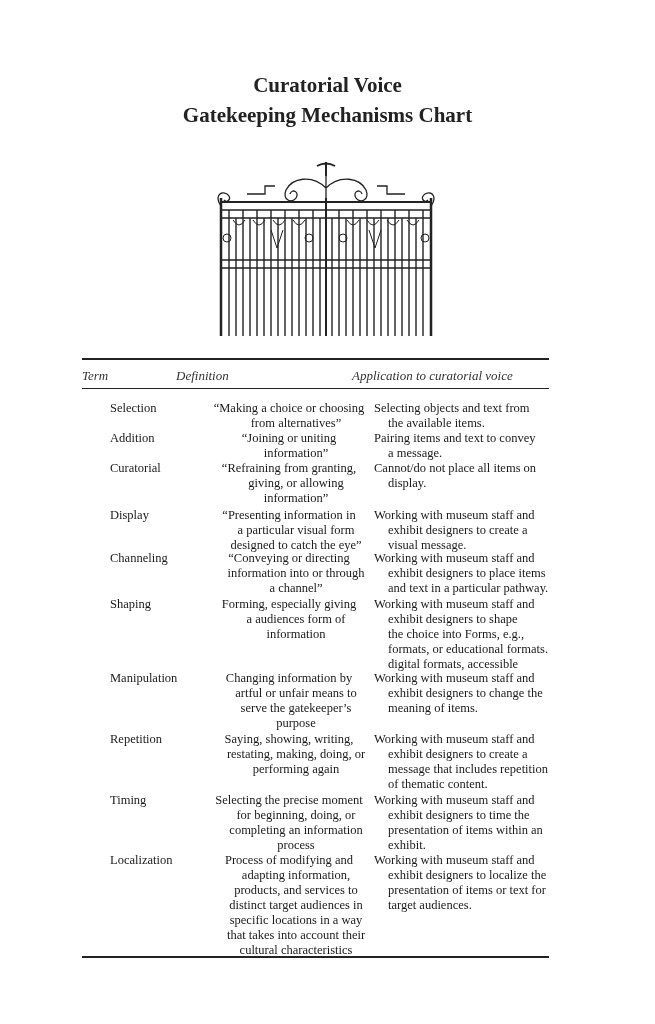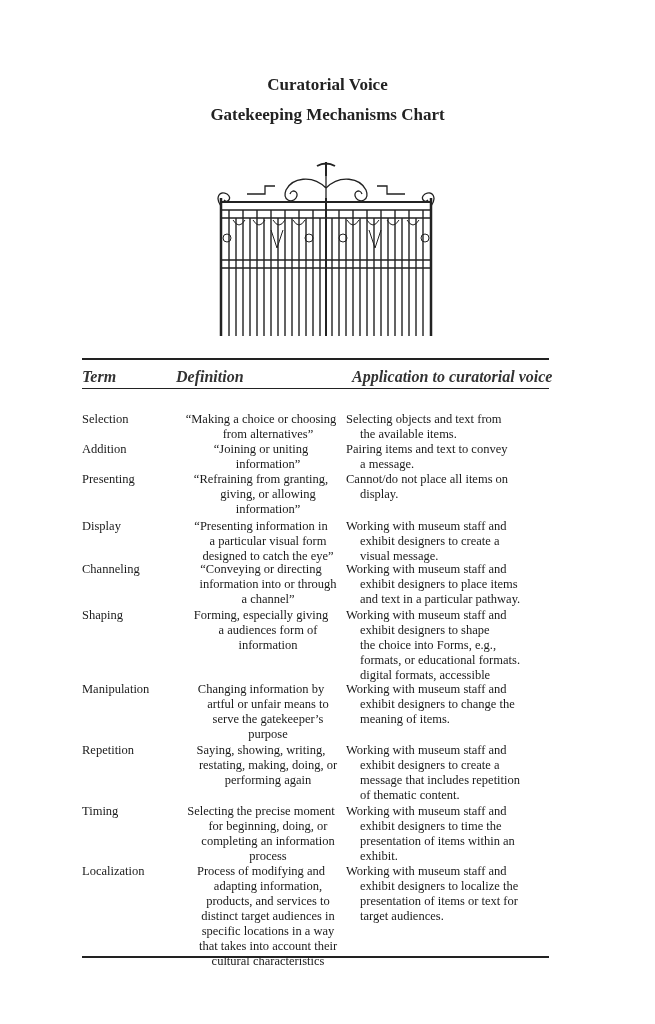--- a/index.html
+++ b/index.html
@@ -1,29 +1,29 @@
 <!DOCTYPE html>
 <html><head>
 <meta charset="utf-8">
 <style>
   html, body { margin: 0; padding: 0; background: #ffffff; }
   body { width: 655px; height: 1024px; position: relative; overflow: hidden;
          font-family: "Liberation Serif", "DejaVu Serif", serif; color: #1a1a1a; }
   .title { position: absolute; left: 0; width: 655px; top: 70px; text-align: center;
-           font-weight: bold; font-size: 17px; line-height: 30px; color: #222; }
+           font-weight: bold; font-size: 21px; line-height: 30px; color: #222; }
   .gate { position: absolute; left: 205px; top: 158px; width: 242px; height: 178px; }
   .rule-top { position: absolute; left: 82px; width: 467px; top: 358px; height: 0;
               border-top: 2px solid #222; }
   .rule-head { position: absolute; left: 82px; width: 467px; top: 388px; height: 0;
                border-top: 1px solid #222; }
   .rule-bottom { position: absolute; left: 82px; width: 467px; top: 956px; height: 0;
                  border-top: 2px solid #222; }
-  .hdr { position: absolute; top: 368px; font-style: italic; font-size: 16px; color: #333; font-weight: bold; }
+  .hdr { position: absolute; top: 368px; font-style: italic; font-size: 13px; color: #333; }
   .row { position: absolute; left: 82px; width: 467px; font-size: 12.5px; line-height: 15px; }
-  .c { position: absolute; top: 16px; }
+  .c { position: absolute; top: 5px; margin-left: 28px; }
   .c1 { left: 0; width: 92px; }
   .c2 { left: 94px; width: 170px; text-align: center; }
   .c3 { left: 264px; width: 203px; }
   .ln { display: block; white-space: nowrap; }
   .ind { padding-left: 14px; }
 </style>
 </head>
 <body>
 
 <div class="title">
@@ -87,21 +87,21 @@
       <div class="c c2">
         <span class="ln">“Joining or uniting</span>
         <span class="ln ind">information”</span>
       </div>
       <div class="c c3">
         <span class="ln">Pairing items and text to convey</span>
         <span class="ln ind">a message.</span>
       </div>
     </div>
     <div class="row" style="top: 456px;">
-      <div class="c c1">Presenting</div>
+      <div class="c c1">Curatorial</div>
       <div class="c c2">
         <span class="ln">“Refraining from granting,</span>
         <span class="ln ind">giving, or allowing</span>
         <span class="ln ind">information”</span>
       </div>
       <div class="c c3">
         <span class="ln">Cannot/do not place all items on</span>
         <span class="ln ind">display.</span>
       </div>
     </div>

